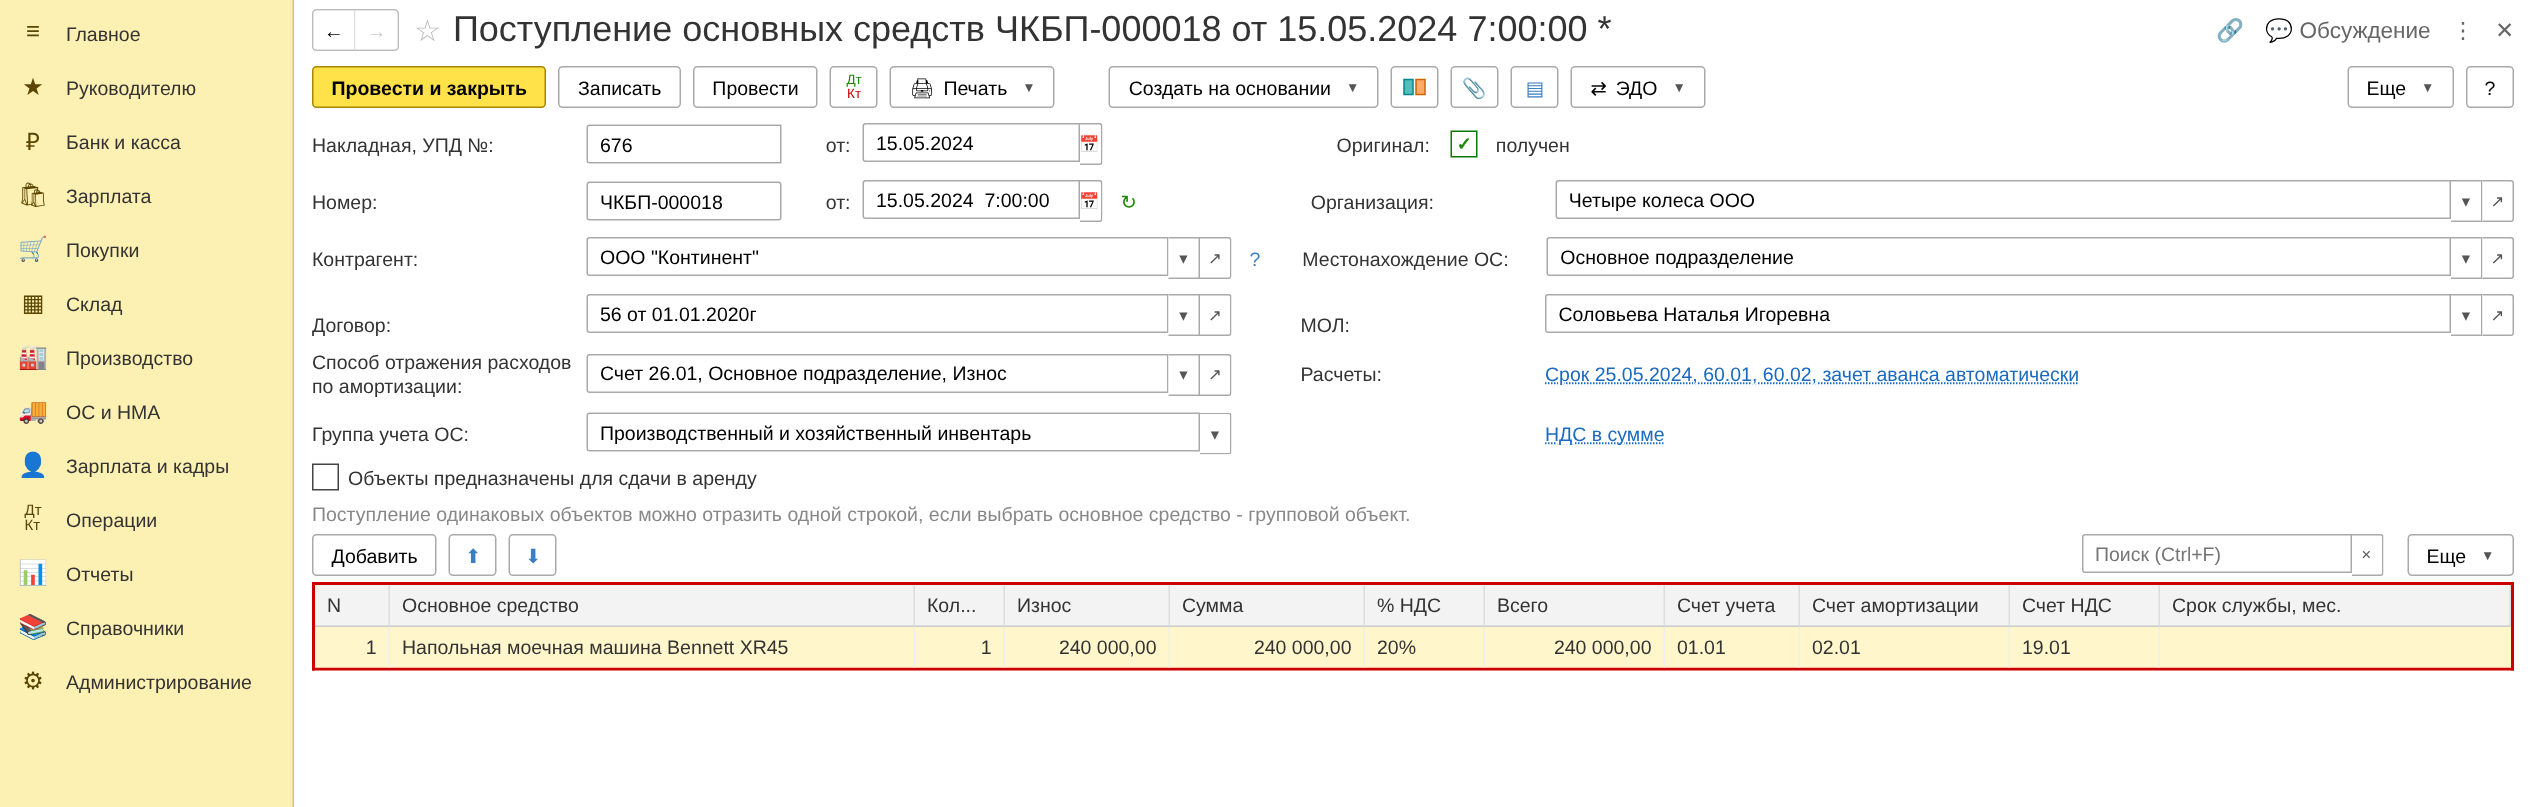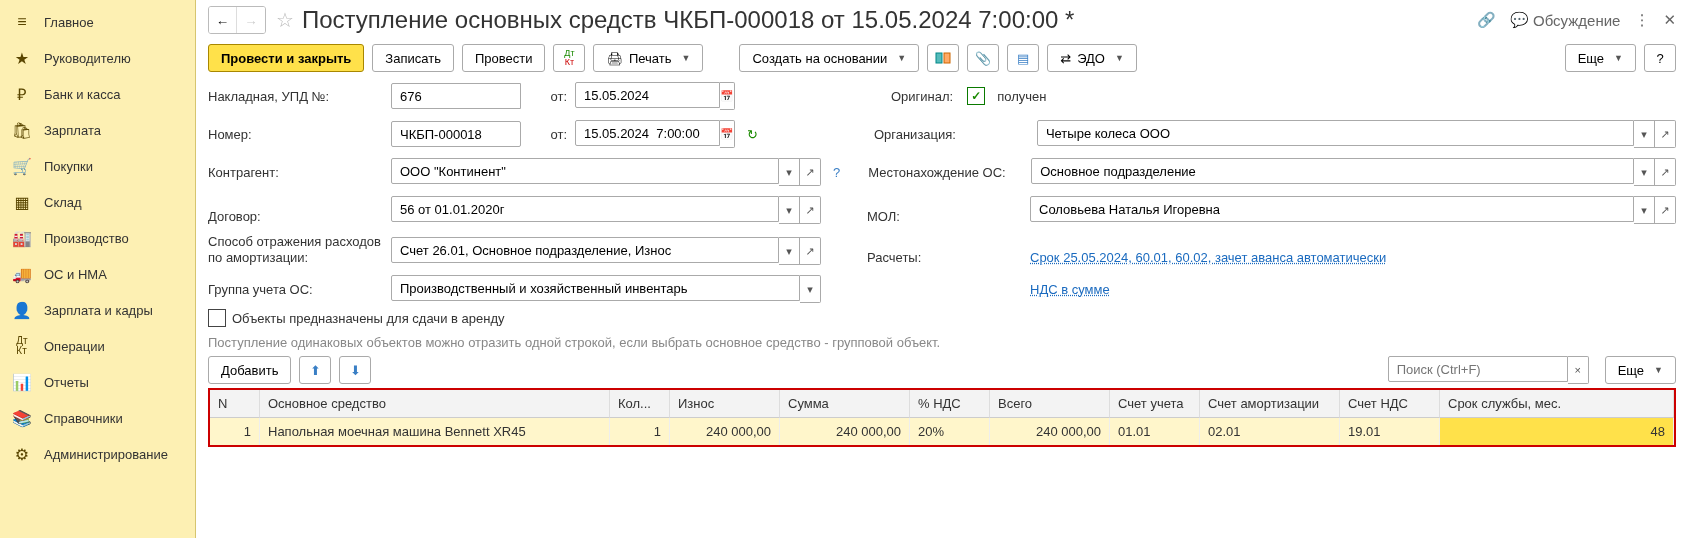--- a/index.html
+++ b/index.html
@@ -253,21 +253,21 @@
       <div class="lbl" style="width:155px">МОЛ:</div>
       <div class="composite" style="flex:1">
         <div class="inp" style="flex:1">
             <input value="Соловьева Наталья Игоревна" style="">
           </div>
         <div class="picker-btn">▾</div>
         <div class="picker-btn">↗</div>
       </div>
     </div>
 
-    <div style="display:flex;align-items:flex-end;gap:8px;margin-bottom:10px">
+    <div style="display:flex;align-items:center;gap:8px;margin-bottom:10px">
       <div class="lbl" style="width:175px;line-height:1.2">Способ отражения расходов по амортизации:</div>
       <div class="composite" style="width:430px">
         <div class="inp" style="flex:1">
             <input value="Счет 26.01, Основное подразделение, Износ" style="">
           </div>
         <div class="picker-btn">▾</div>
         <div class="picker-btn">↗</div>
       </div>
       <div style="flex:0 0 30px"></div>
       <div class="lbl" style="width:155px">Расчеты:</div>
@@ -331,17 +331,16 @@
       <div class="num">1</div>
       <div>Напольная моечная машина Bennett XR45</div>
       <div class="num">1</div>
       <div class="num">240 000,00</div>
       <div class="num">240 000,00</div>
       <div>20%</div>
       <div class="num">240 000,00</div>
       <div>01.01</div>
       <div>02.01</div>
       <div>19.01</div>
-      <div class="num" style="background:#ffe14a">48</div>
     </div>
   </div>
 
 </div>
 
 </body></html>

